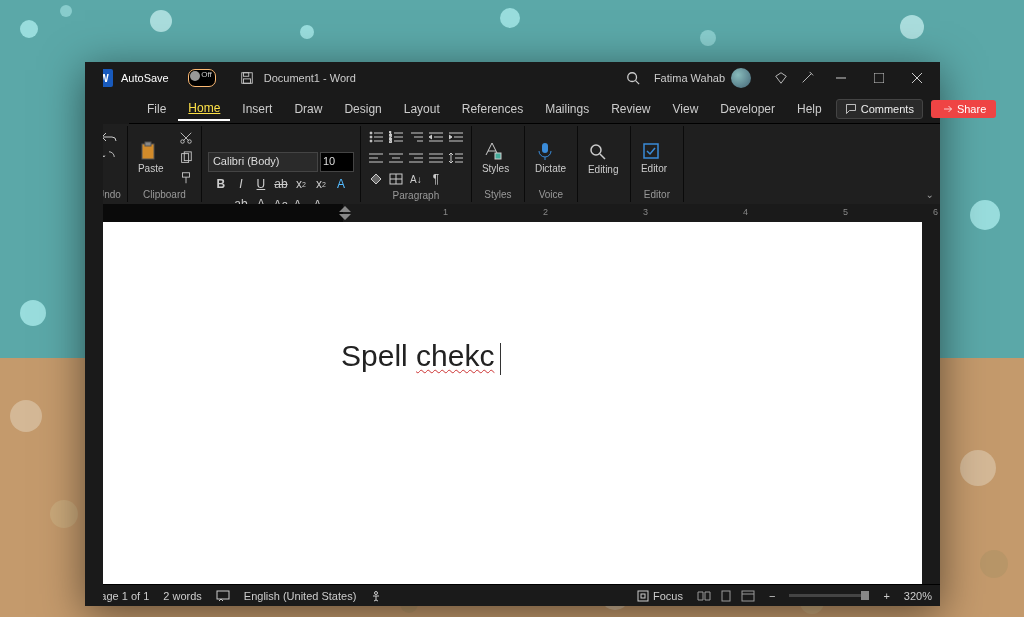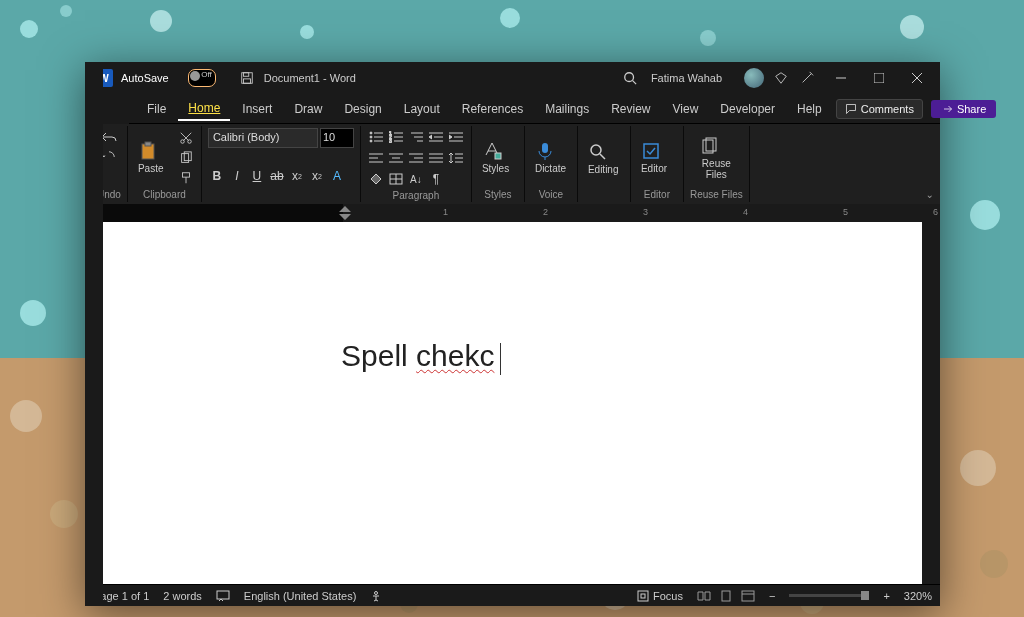--- a/index.html
+++ b/index.html
@@ -10,31 +10,31 @@
 .titlebar { height:32px; display:flex; align-items:center; color:#fff; font-size:11px; padding:0 4px; }
 .word-icon { width:18px; height:18px; background:#185abd; color:#fff; display:flex; align-items:center; justify-content:center; font-size:10px; font-weight:bold; border-radius:2px; margin-left:6px; margin-right:8px; }
 .autosave { display:flex; align-items:center; gap:19px; margin-right:24px; }
 .toggle { width:28px; height:18px; background:#000000; border-radius:7px; position:relative; border:1px solid #fdba74; }
 .toggle-knob { position:absolute; left:1px; top:1px; width:10px; height:10px; background:#999; border-radius:50%; }
 .toggle-text { position:absolute; right:3px; top:0; font-size:8px; color:#ccc; }
 .save-ico { width:14px; height:14px; color:#ccc; margin-right:10px; }
 .title { flex:0 0 auto; color:#ccc; }
 .titlebar-spacer { flex:1; }
 .search-ico { color:#ccc; margin-right:14px; }
-.user { display:flex; align-items:center; gap:22px; color:#ccc; margin-right:10px; }
+.user { display:flex; align-items:center; gap:6px; color:#ccc; margin-right:23px; }
 .avatar { width:20px; height:20px; border-radius:50%; background:radial-gradient(circle at 35% 35%,#8bb,#467); }
 .title-icons { display:flex; gap:12px; color:#ccc; margin-right:8px; }
 .win-btns { display:flex; }
 .win-btn { width:38px; height:32px; display:flex; align-items:center; justify-content:center; color:#ccc; }
 .tabs { height:30px; display:flex; align-items:center; padding:0 8px; gap:2px; border-bottom:1px solid #000;margin-left:44px; }
 .tab { color:#ccc; font-size:12px; padding:4px 10px; cursor:pointer; }
 .tab.active { color:#fde047; border-bottom:2px solid #fff;text-decoration:underline; }
 .tabs-spacer { flex:1; }
 .comments-btn { background:#2a2a2a; border:1px solid #444; color:#eee; font-size:11px; padding:3px 8px; border-radius:3px; display:flex; align-items:center; gap:4px; }
-.share-btn { background:#4c1d95; color:#fff; font-size:11px; padding:3px 10px; border-radius:3px; margin-left:6px; display:flex; align-items:center; gap:4px; }
+.share-btn { background:#ef4444; color:#fff; font-size:11px; padding:3px 10px; border-radius:3px; margin-left:6px; display:flex; align-items:center; gap:4px; }
 .ribbon { height:80px; background:#1f1f1f; display:flex; align-items:stretch; padding:2px 6px; position:relative; }
 .group { display:flex; flex-direction:column; align-items:center; justify-content:space-between; padding:2px 6px 2px 6px; border-right:1px solid #0a0a0a; }
 .group:last-of-type { border-right:none; }
 .group-body { flex:1; display:flex; align-items:center; gap:3px; }
 .group-label { font-size:10px; color:#999; padding-top:2px; }
 .rb { color:#ccc; font-size:12px; display:flex; align-items:center; justify-content:center; min-width:18px; height:18px; cursor:pointer; }
 .vcol { display:flex; flex-direction:column; gap:2px; align-items:center; }
 .font-select { background:#2a2a2a; border:1px solid #444; color:#ddd; font-size:11px; padding:2px 4px; width:110px; height:20px; }
 .size-select { background:#000000; border:1px solid #444; color:#ddd; font-size:11px; padding:2px 2px; width:34px; height:20px; }
 .big-btn { display:flex; flex-direction:column; justify-content:center; color:#ccc; font-size:10px; gap:2px; padding:2px 4px; cursor:pointer; min-width:40px; }
@@ -209,21 +209,21 @@
                 <rect x="4" y="2" width="8" height="5"></rect>
                 <path d="M8 7v7"></path>
               </svg>
             </div>
         </div>
       </div>
       <div class="group-label">Clipboard</div>
     </div>
 
     <div class="group">
-      <div class="group-body vcol" style="align-items:flex-start;gap:19px;">
+      <div class="group-body vcol" style="align-items:center;gap:3px;margin-top:24px;">
         <div style="display:flex;gap:2px;">
           <div class="font-select">Calibri (Body)</div>
           <div class="size-select">10</div>
         </div>
         <div style="display:flex;gap:2px;">
           <div class="rb">
               <b>B</b>
             </div>
           <div class="rb">
               <i>I</i>
@@ -399,33 +399,20 @@
           <svg viewBox="0 0 20 20" fill="none" stroke="#3a8bd8" stroke-width="1.5">
               <rect x="3" y="3" width="14" height="14"></rect>
               <path d="M6 10l3 3 5-6"></path>
             </svg>
           <span>Editor</span>
         </div>
       </div>
       <div class="group-label">Editor</div>
     </div>
 
-    <div class="group">
-      <div class="group-body">
-        <div class="big-btn">
-          <svg viewBox="0 0 20 20" fill="none" stroke="currentColor">
-              <rect x="3" y="4" width="10" height="13"></rect>
-              <rect x="6" y="2" width="10" height="13"></rect>
-            </svg>
-          <span style="white-space:pre-line;text-align:center;line-height:1.1">Reuse
-Files</span>
-        </div>
-      </div>
-      <div class="group-label">Reuse Files</div>
-    </div>
 
     <div class="ribbon-collapse">⌄</div>
   </div>
 
   <div class="ruler">
     <div class="ruler-inner">
       <div class="ruler-dark" style="left:0;width:240px;"></div>
       <div class="ruler-dark" style="right:0;width:0px;"></div>
       <span style="position:absolute;left:340px;top:3px;">1</span>
       <span style="position:absolute;left:440px;top:3px;">2</span>

